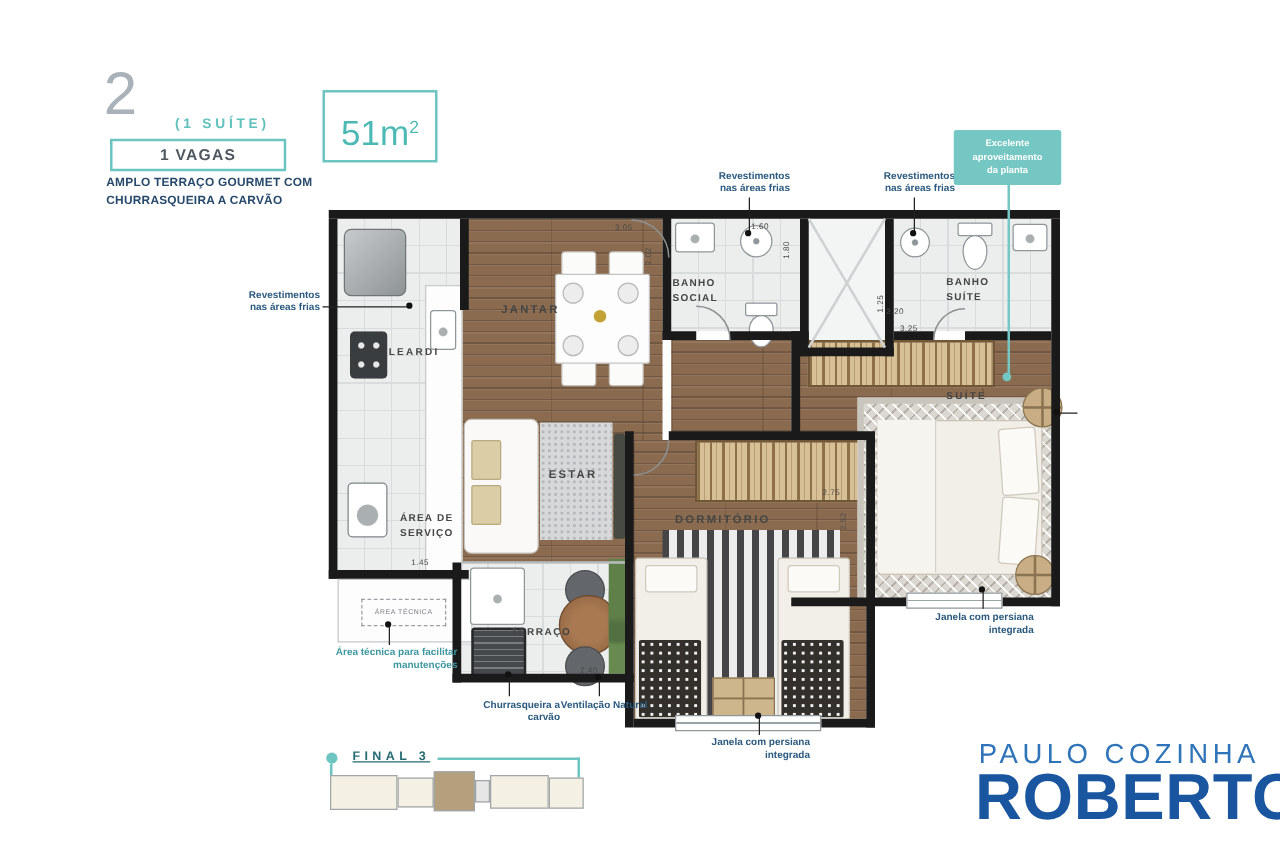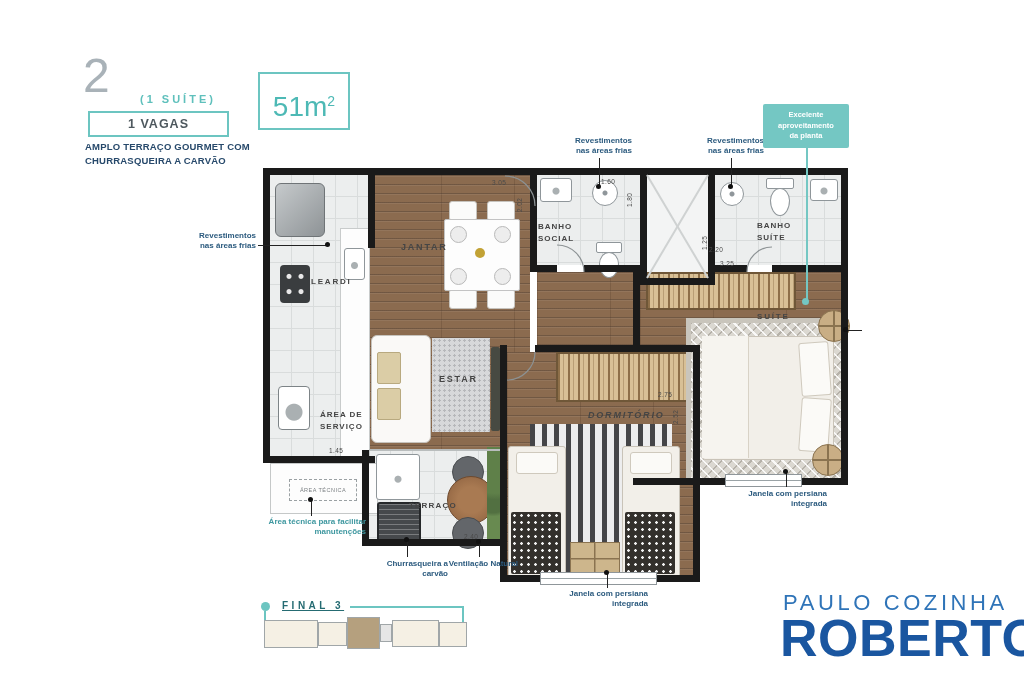--- a/index.html
+++ b/index.html
@@ -232,21 +232,21 @@
 
   <div class="abs room-label" style="left:311px;top:277px;">LEARDI</div>
   <div class="abs room-label" style="left:320px;top:409px;width:50px;line-height:1.5;letter-spacing:1px;">ÁREA DE SERVIÇO</div>
   <div class="abs tecdash" style="left:289px;top:479px;width:66px;height:20px;">ÁREA TÉCNICA</div>
   <div class="abs room-label" style="left:401px;top:242px;font-size:9px;">JANTAR</div>
   <div class="abs room-label" style="left:439px;top:374px;font-size:9px;">ESTAR</div>
   <div class="abs room-label" style="left:409px;top:501px;letter-spacing:1.2px;">TERRAÇO</div>
   <div class="abs room-label" style="left:538px;top:221px;width:52px;line-height:1.5;letter-spacing:1px;">BANHO SOCIAL</div>
   <div class="abs room-label" style="left:757px;top:220px;width:48px;line-height:1.5;letter-spacing:1px;">BANHO SUÍTE</div>
   <div class="abs room-label" style="left:737px;top:312px;margin-left:20px;">SUÍTE</div>
-  <div class="abs room-label" style="left:588px;top:410px;font-size:9px;font-style:italic;">DORMITÓRIO</div>
+  <div class="abs room-label" style="left:540px;top:410px;font-size:9px;">DORMITÓRIO</div>
 
   <span class="abs dim" style="left:492px;top:179px;">3.05</span>
   <span class="abs dim v" style="left:516px;top:212px;">2.02</span>
   <span class="abs dim" style="left:601px;top:178px;">1.60</span>
   <span class="abs dim v" style="left:626px;top:207px;">1.80</span>
   <span class="abs dim v" style="left:701px;top:250px;">1.25</span>
   <span class="abs dim" style="left:709px;top:246px;">2.20</span>
   <span class="abs dim" style="left:720px;top:260px;">3.25</span>
   <span class="abs dim" style="left:658px;top:391px;">2.75</span>
   <span class="abs dim v" style="left:672px;top:424px;">2.52</span>

